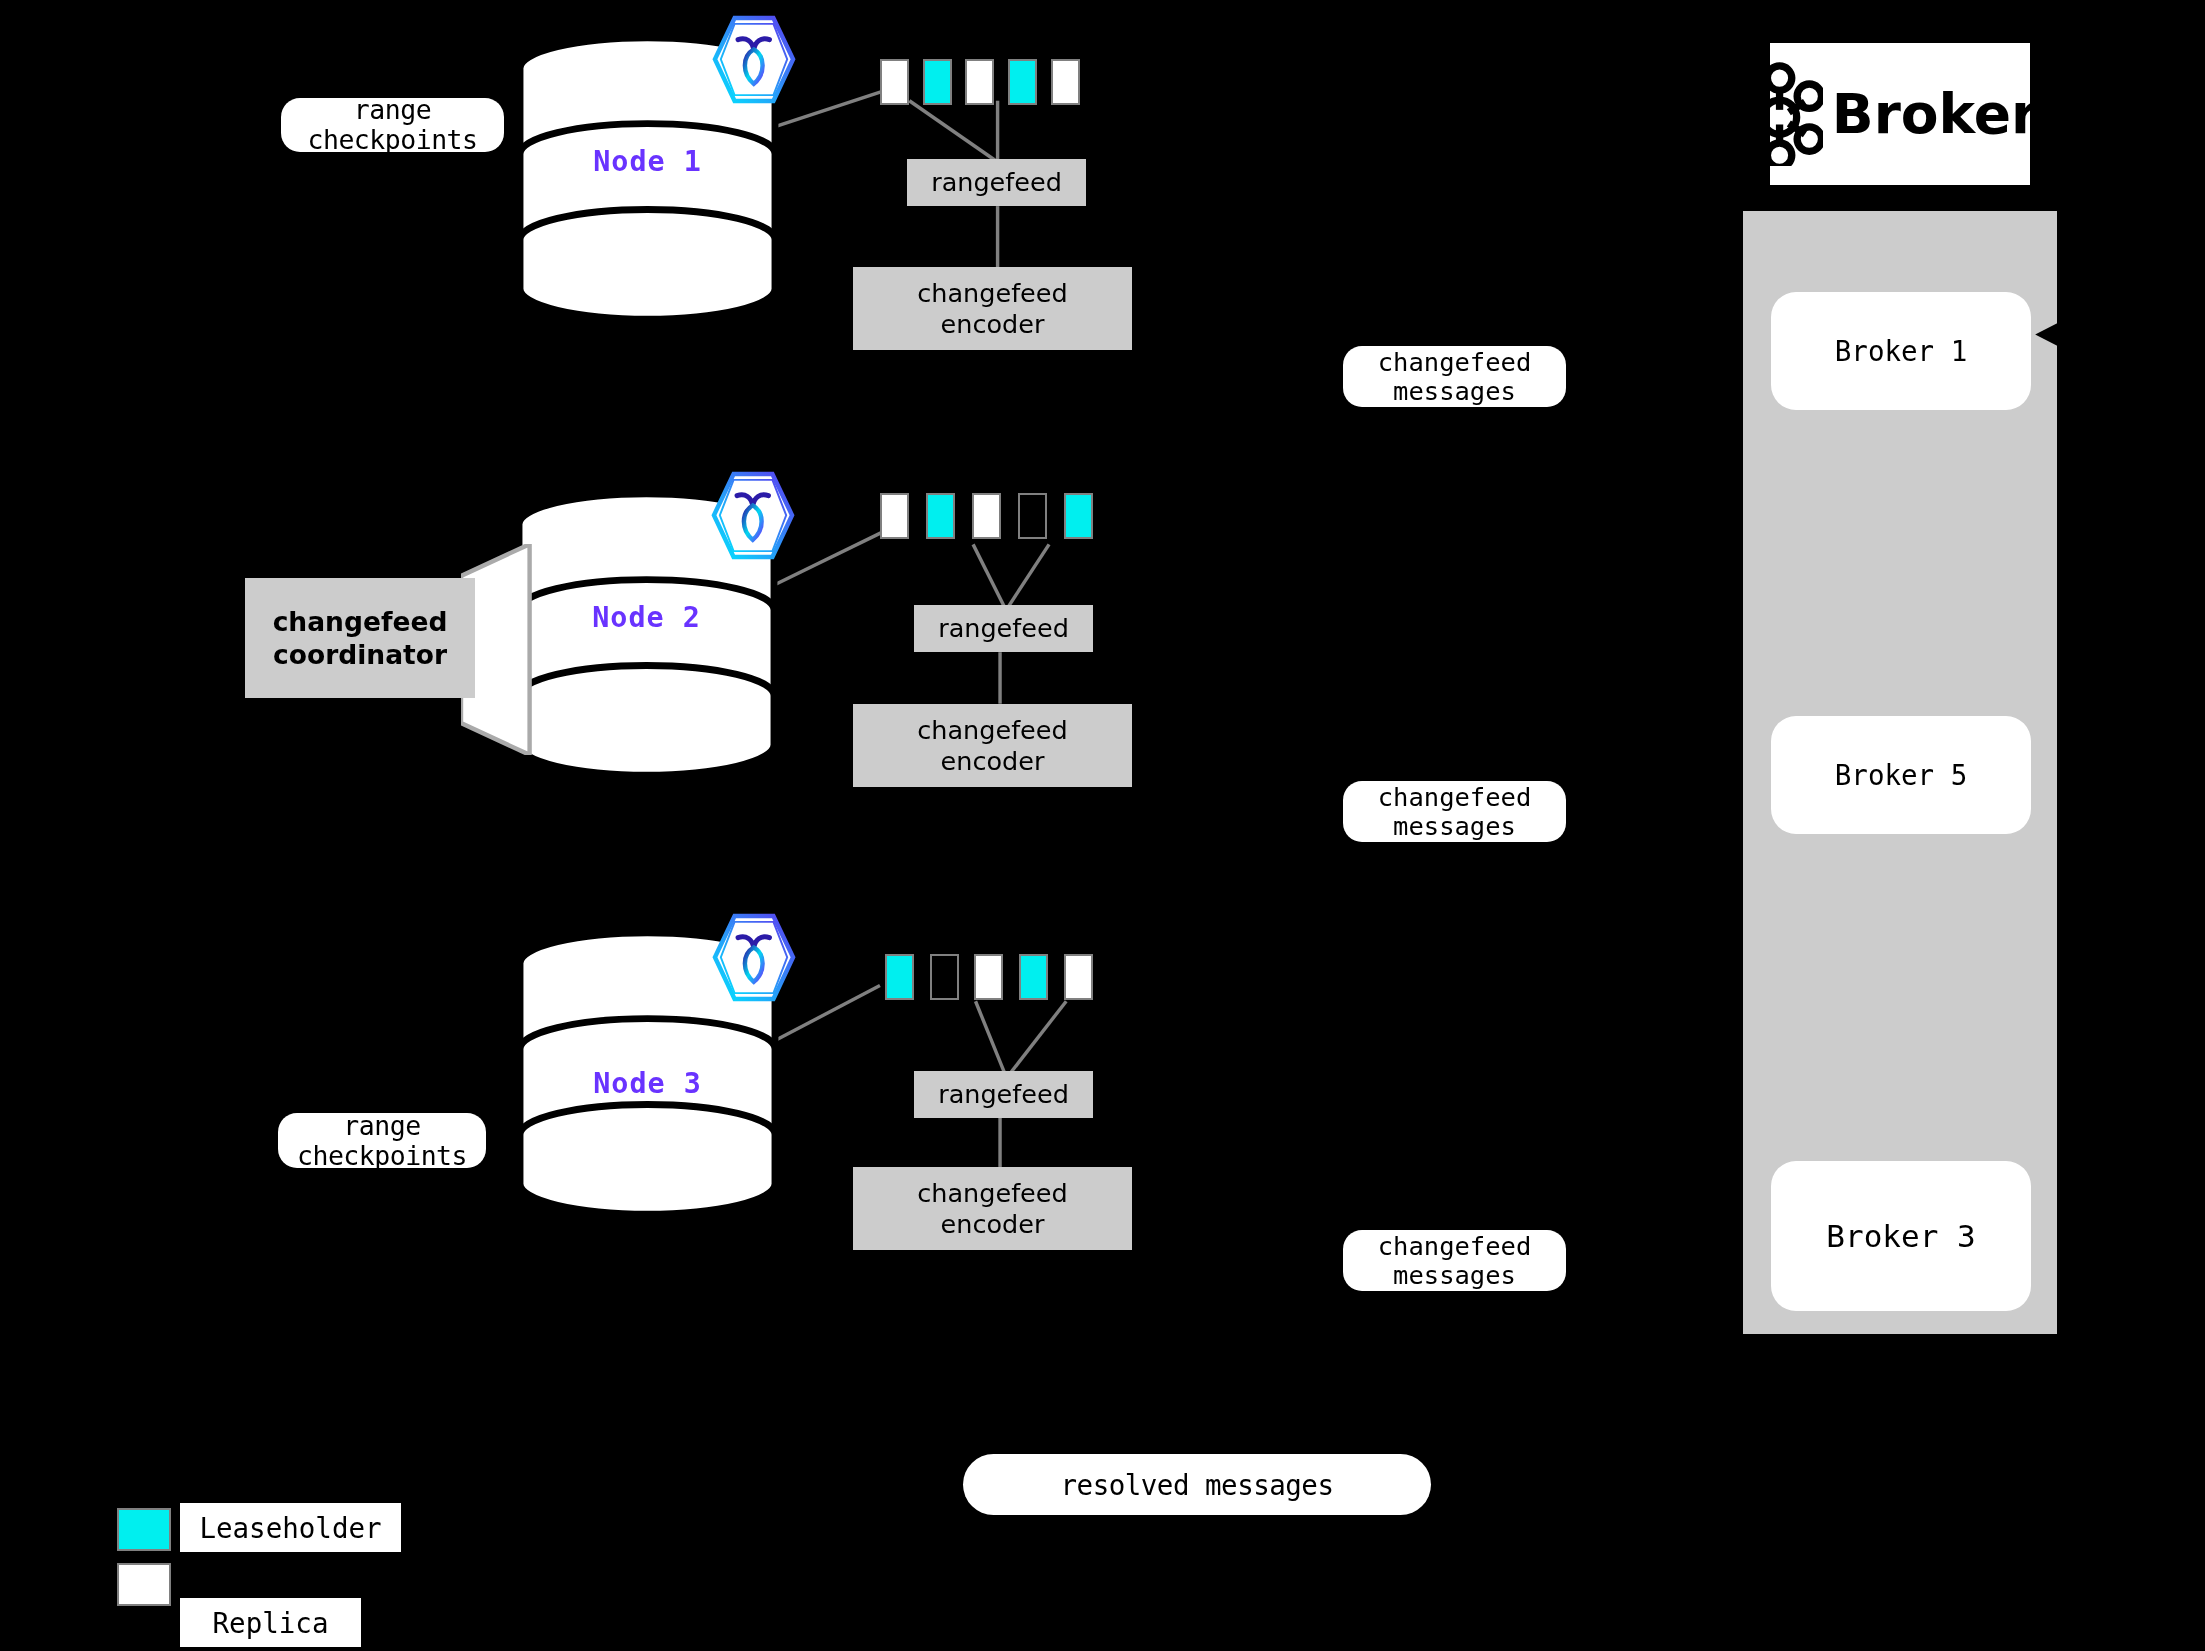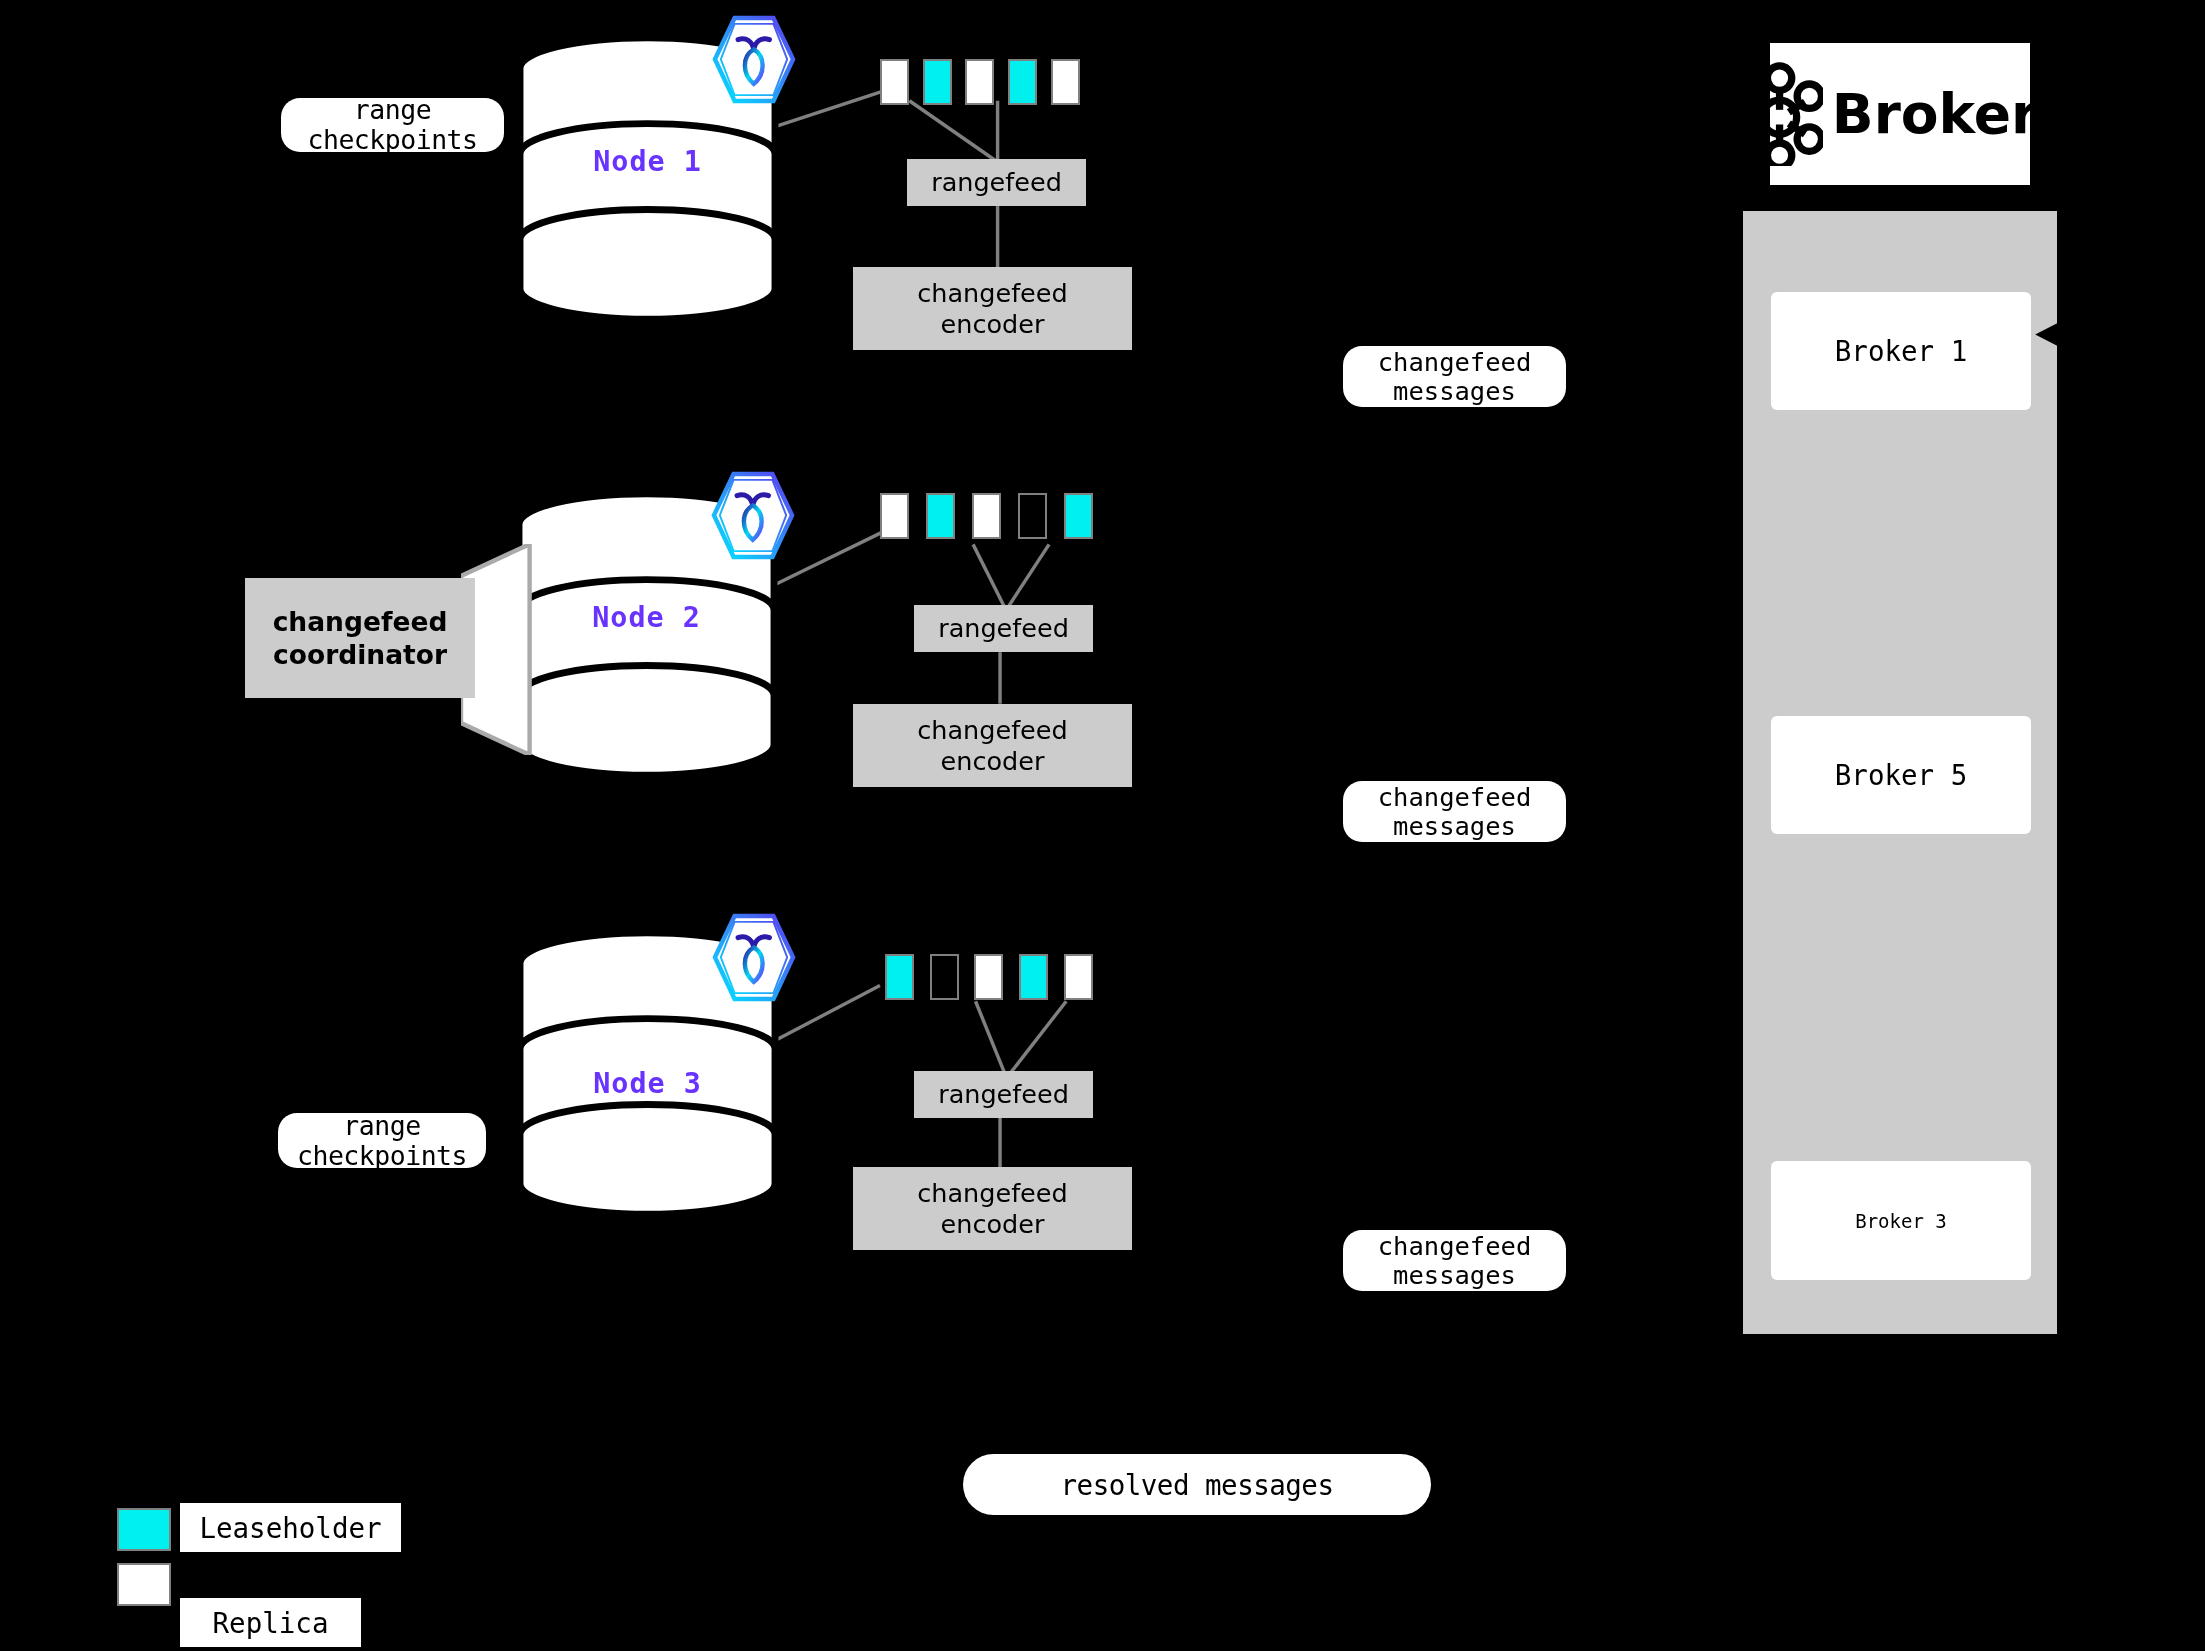--- a/index.html
+++ b/index.html
@@ -28,21 +28,21 @@
   .rep{border:2.5px solid #808080;box-sizing:border-box;}
   .rep.lease{background:#00EFEF;}
   .rep.replica{background:#ffffff;}
   .rep.empty{background:transparent;}
 
   
   .kafka-card{position:absolute;background:#fff;display:flex;align-items:center;
               justify-content:center;gap:8.8px;}
   .kafka-word{font-family:"DejaVu Sans",sans-serif;font-weight:bold;color:#000;}
   .broker-panel{position:absolute;background:#ccc;}
-  .broker{position:absolute;background:#fff;border-radius:6px;display:flex;
+  .broker{position:absolute;background:#fff;border-radius:25px;display:flex;
           align-items:center;justify-content:center;color:#000;
           font-family:"DejaVu Sans Mono",monospace;}
 
   
   .pill{position:absolute;background:#fff;border-radius:490px;display:flex;
         align-items:center;justify-content:center;color:#000;
         font-family:"DejaVu Sans Mono",monospace;letter-spacing:-0.5px;}
 
   
   .legend-sw{position:absolute;border:2.9px solid #808080;box-sizing:border-box;}
@@ -225,21 +225,21 @@
   </div>
 
   <div class="broker-panel" style="left:1743px;top:211px;width:314px;height:1123px;"></div>
 
   <svg class="abs" style="left:2035px;top:314px;" width="59" height="44" viewBox="0 0 120 90">
     <polygon points="0,42 55,14 48,42 55,70" fill="#000"></polygon>
   </svg>
 
   <div class="broker" style="left:1771px;top:292px;width:260px;height:118px;font-size:27.5px;">Broker 1</div>
   <div class="broker" style="left:1771px;top:716px;width:260px;height:118px;font-size:27.5px;">Broker 5</div>
-  <div class="broker" style="left:1771px;top:1161px;width:260px;height:119px;font-size:19px;">Broker 3</div>
+  <div class="broker" style="left:1771px;top:1161px;width:260px;height:150px;font-size:31px;">Broker 3</div>
 
   <div class="legend-sw" style="left:117px;top:1508px;width:54px;height:43px;background:#00EFEF;"></div>
   <div class="legend-txt" style="left:180px;top:1503px;width:221px;height:49px;font-size:27.5px;">Leaseholder</div>
 
   <div class="legend-sw" style="left:117px;top:1563px;width:54px;height:43px;background:#ffffff;"></div>
   <div class="legend-txt" style="left:180px;top:1558px;width:181px;height:49px;font-size:27.5px;margin-top:40px;">Replica</div>
 
 </div>
 
 

